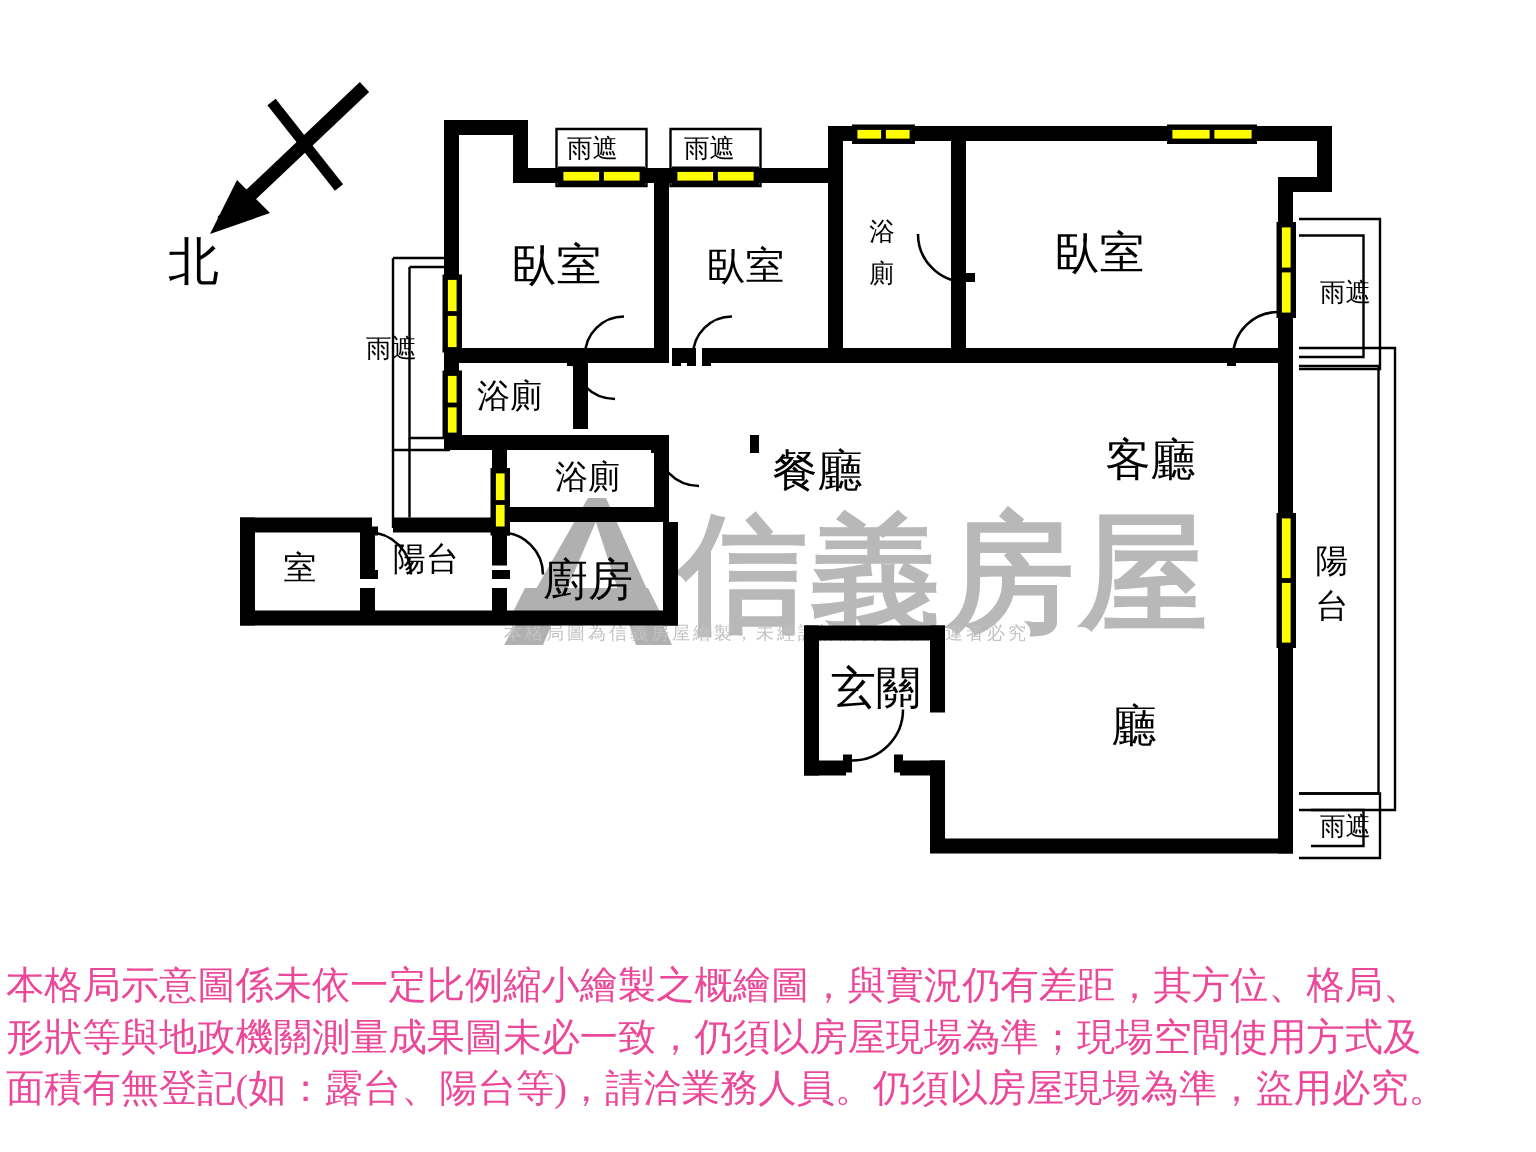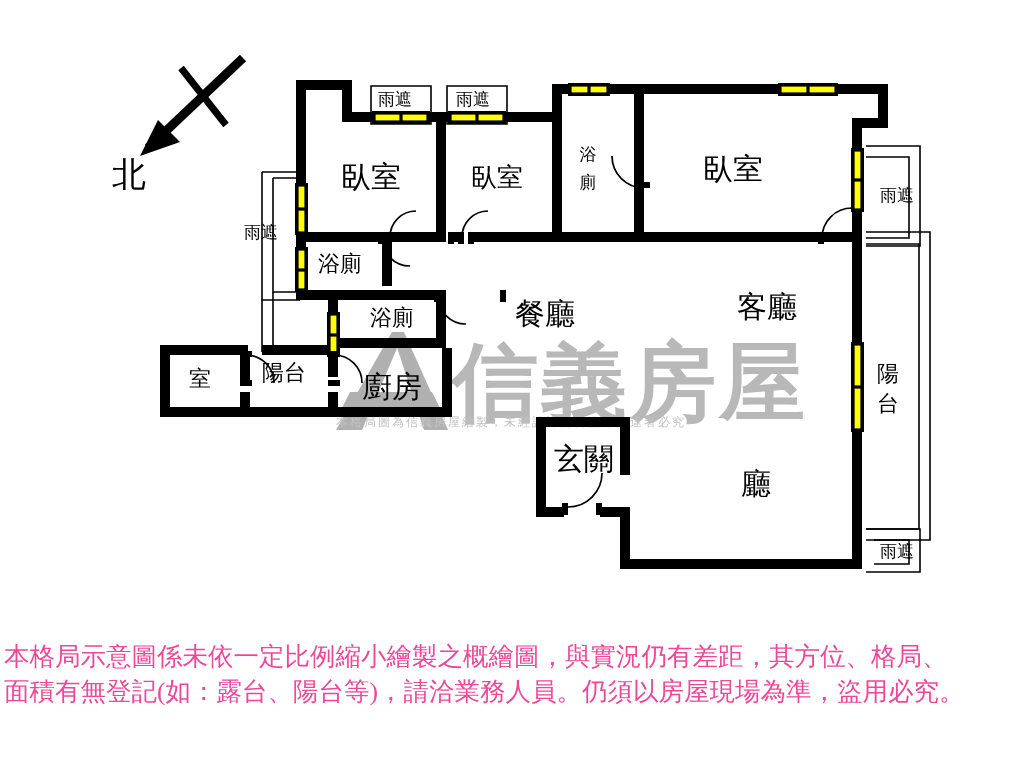--- a/index.html
+++ b/index.html
@@ -259,16 +259,17 @@
       <line x1="243" y1="58" x2="148" y2="148" stroke="#000" stroke-width="9" stroke-linecap="butt"></line>
       <polygon points="140,156 180,142 158,120" fill="#000"></polygon>
       <line x1="181" y1="68" x2="226" y2="125" stroke="#000" stroke-width="7"></line>
       <text class="compass-label" x="112" y="186">北</text>
     </g>
 
   </svg>
 
   <div id="disclaimer">
     <p>本格局示意圖係未依一定比例縮小繪製之概繪圖，與實況仍有差距，其方位、格局、</p>
+    <p>形狀等與地政機關測量成果圖未必一致，仍須以房屋現場為準；現場空間使用方式及</p>
     <p>面積有無登記(如：露台、陽台等)，請洽業務人員。仍須以房屋現場為準，盜用必究。</p>
   </div>
 
 </div>
 
 </body></html>

